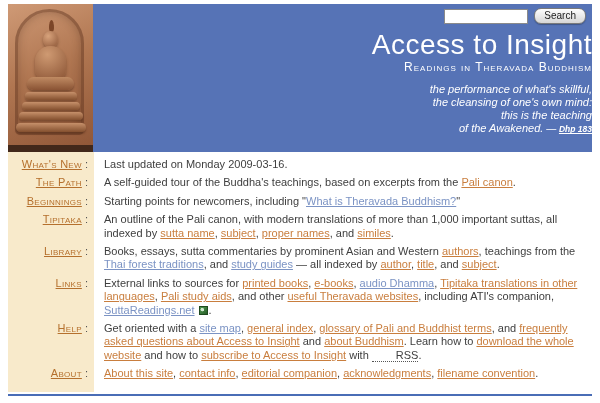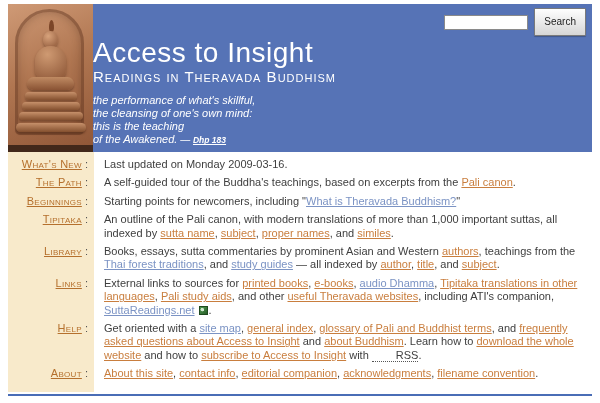--- a/index.html
+++ b/index.html
@@ -32,31 +32,31 @@
   .am-lap{position:absolute;left:50%;top:73px;width:47px;height:13px;margin-left:-24px;
     background:linear-gradient(#c08b63,#8a5334);border-radius:8px;
     box-shadow:0 2px 2px rgba(60,30,15,.4);}
   .am-tier{position:absolute;left:50%;background:linear-gradient(#c6906a,#84502f);
     border-radius:5px;box-shadow:0 2px 2px rgba(60,30,15,.35);}
   .am-t1{top:88px;width:52px;height:8px;margin-left:-26px;}
   .am-t2{top:98px;width:58px;height:8px;margin-left:-29px;}
   .am-t3{top:108px;width:64px;height:8px;margin-left:-32px;}
   .am-t4{top:119px;width:70px;height:9px;margin-left:-35px;}
   .am-bottom{position:absolute;bottom:0;left:0;right:0;height:7px;background:#42281a;}
-  .header-main{flex:1;text-align:left;color:#fff;padding-top:34px;}
+  .header-main{flex:1;text-align:right;color:#fff;padding-top:26px;}
   .site-title{font-size:28px;font-weight:400;letter-spacing:.5px;line-height:1.05;}
-  .site-subtitle{font-size:15px;font-variant:small-caps;letter-spacing:1px;margin-top:1px;}
+  .site-subtitle{font-size:12px;font-variant:small-caps;letter-spacing:1px;margin-top:1px;}
   .quote{margin-top:9px;font-style:italic;font-size:11px;line-height:1.18;}
   .quote-dash{font-size:10px;}
   .quote-cite{color:#fff;font-size:8.5px;font-weight:bold;text-decoration:underline;cursor:pointer;}
   .search-wrap{position:absolute;top:4px;right:6px;display:flex;align-items:center;gap:6px;}
   .search-input{width:84px;height:15px;border:1px solid #8a8a8a;background:#fff;font-size:10px;padding:0 2px;}
   .search-btn{font-family:"Liberation Sans",sans-serif;font-size:10px;color:#222;
-    background:linear-gradient(#fefefe,#d6d6d6);border:1px solid #7a7a7a;border-radius:1px;
-    padding:1px 9px;height:28px;line-height:12px;cursor:pointer;
+    background:linear-gradient(#fefefe,#d6d6d6);border:1px solid #7a7a7a;border-radius:7px;
+    padding:1px 9px;height:16px;line-height:12px;cursor:pointer;
     box-shadow:0 1px 1px rgba(0,0,0,.25);}
   
   .nav{min-height:206px;padding:6px 0 6px 0;
     background:linear-gradient(to right,var(--cream) 0,var(--cream) 86px,#fff 86px);}
   .nav-row{display:flex;margin-bottom:5px;font-size:11px;line-height:1.22;}
   .nav-label-cell{flex:0 0 86px;text-align:right;padding-right:6px;white-space:nowrap;}
   .nav-label{color:var(--label-orange);font-variant:small-caps;letter-spacing:.3px;
     text-decoration:underline;cursor:pointer;}
   .colon{color:#555;}
   .nav-desc{flex:1;padding:0 4px 0 10px;}

